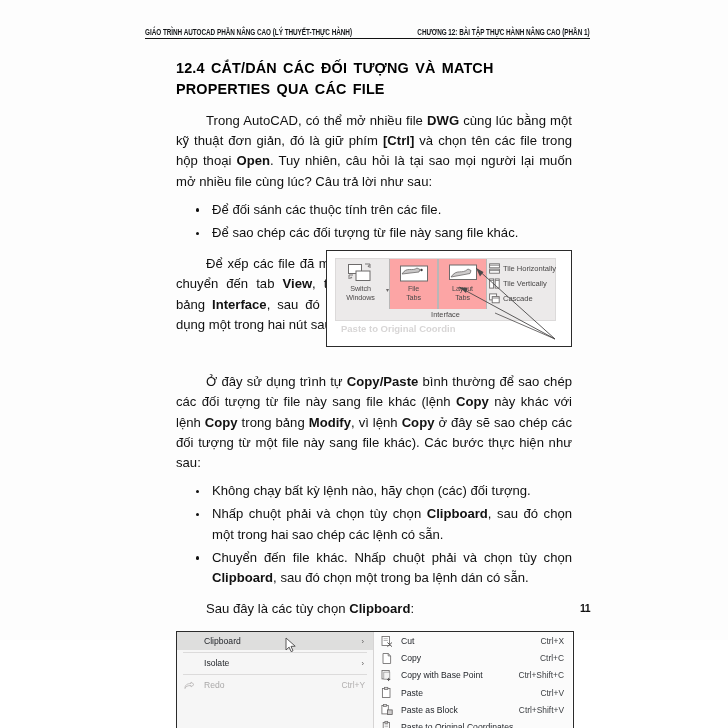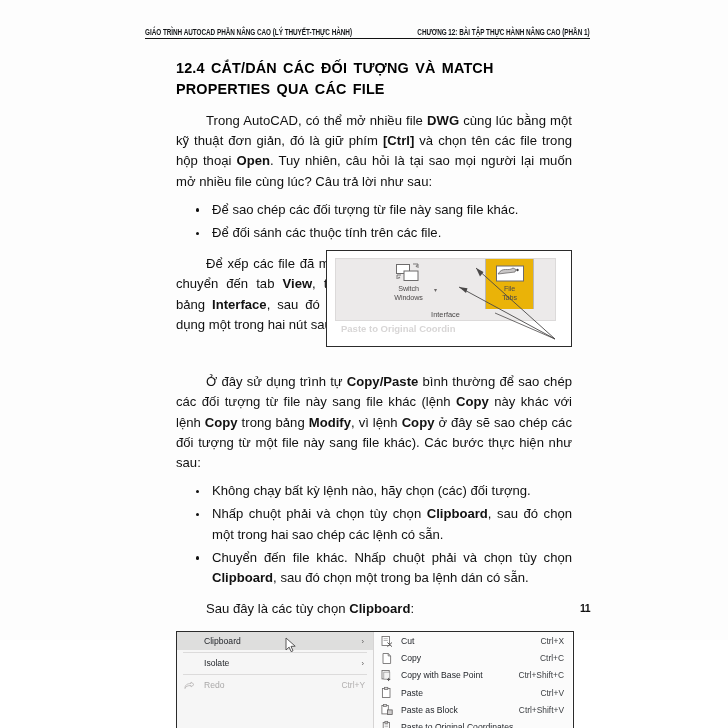--- a/index.html
+++ b/index.html
@@ -150,24 +150,23 @@
   }
   .rb-btn {
     width: 49px;
     height: 50px;
     display: flex;
     flex-direction: column;
     align-items: center;
     justify-content: flex-start;
     padding-top: 3px;
     box-sizing: border-box;
-    margin-left: 48px;
   }
   .rb-btn.sel {
-    background: #eab308;
+    background: #fca5a5;
     border-left: 0.7px solid #b9b7b7;
     border-right: 0.7px solid #b9b7b7;
   }
   .rb-ico { height: 23px; display: flex; align-items: center; justify-content: center; }
   .rb-lab {
     font-size: 7.2px;
     line-height: 8.3px;
     text-align: center;
     color: #4d4a4a;
     letter-spacing: -0.1px;
@@ -321,22 +320,22 @@
 
     <h2 class="sec-title">12.4 CẮT/DÁN CÁC ĐỐI TƯỢNG VÀ MATCH PROPERTIES QUA CÁC FILE</h2>
 
     <div class="spacer-12"></div>
 
     <p class="body indent"><span>Trong AutoCAD, có thể mở nhiều file </span><b>DWG</b><span> cùng lúc bằng một kỹ thuật đơn giản, đó là giữ phím </span><b>[Ctrl]</b><span> và chọn tên các file trong hộp thoại </span><b>Open</b><span>. Tuy nhiên, câu hỏi là tại sao mọi người lại muốn mở nhiều file cùng lúc? Câu trả lời như sau:</span></p>
 
     <div class="spacer-8"></div>
 
     <ul class="bul">
+      <li>Để đối sánh các thuộc tính trên các file.</li>
       <li>Để sao chép các đối tượng từ file này sang file khác.</li>
-      <li>Để đối sánh các thuộc tính trên các file.</li>
     </ul>
 
     <div class="spacer-8"></div>
 
     <div class="wrapsec">
       <div class="wtext"><span>Để xếp các file đã mở, chuyển đến tab </span><b>View</b><span>, tìm bảng </span><b>Interface</b><span>, sau đó sử dụng một trong hai nút sau:</span></div>
 
       <div class="fig-ribbon">
 
         <div class="ghost" style="left:14px; top:72px;">Paste to Original Coordin</div>

